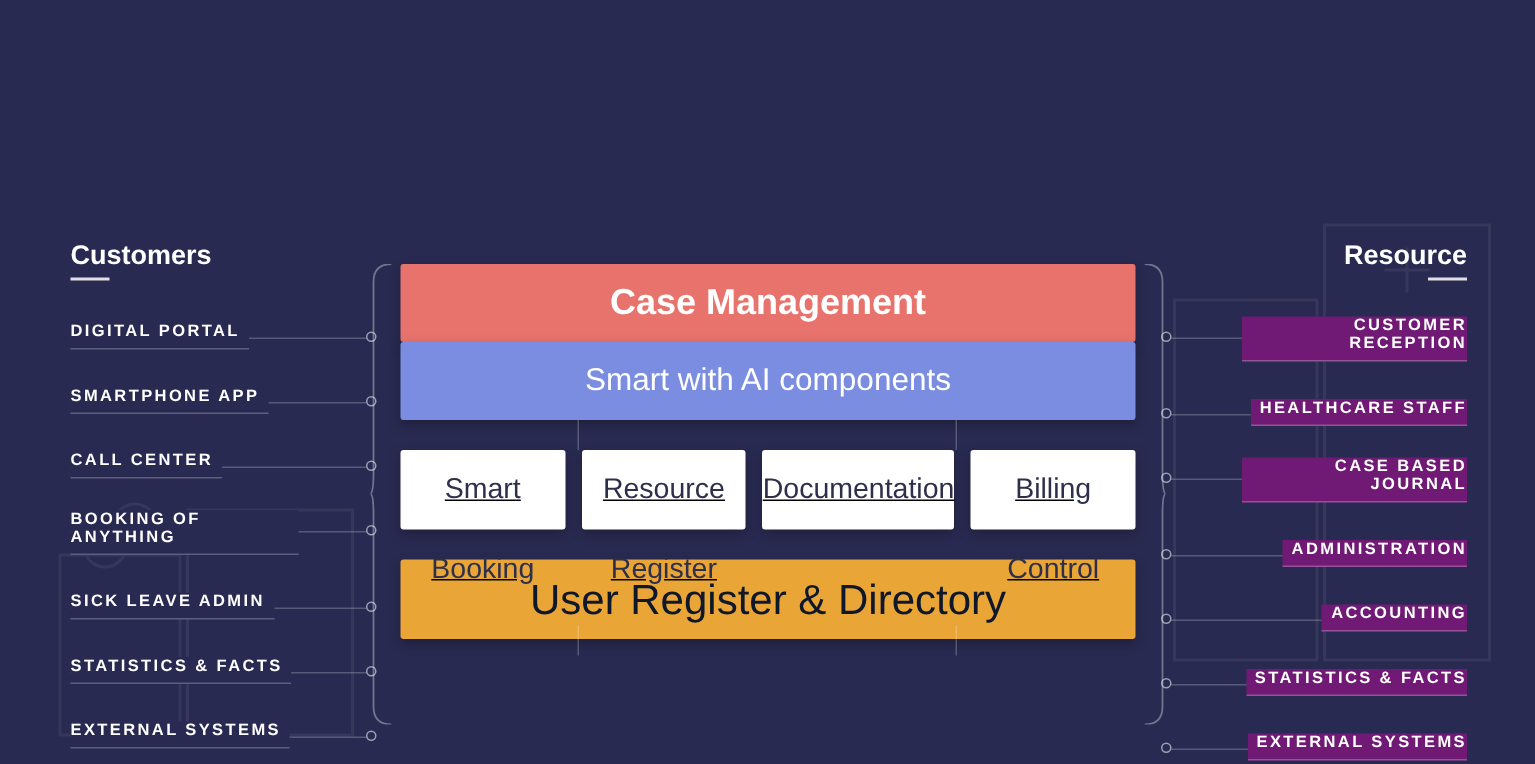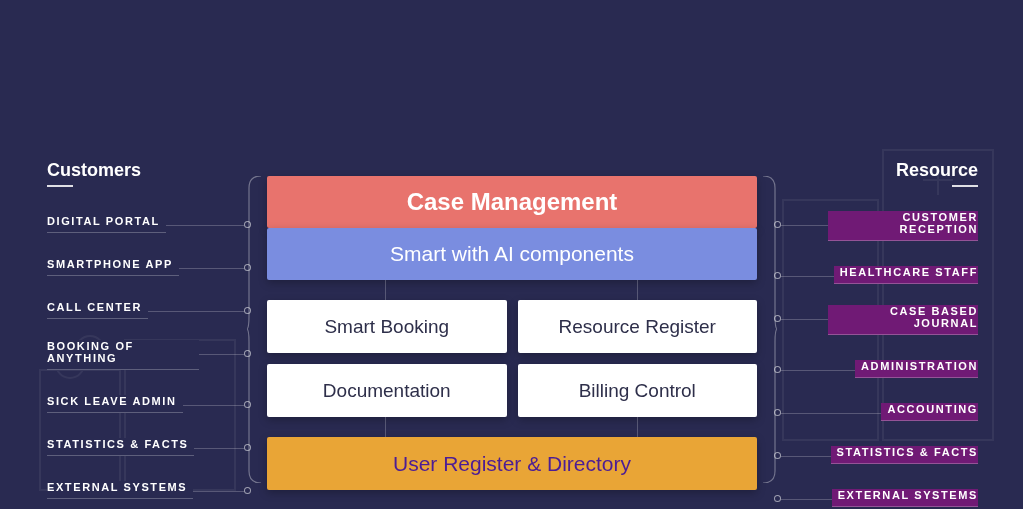--- a/index.html
+++ b/index.html
@@ -126,42 +126,43 @@
   .block-logic {
     height: 52px;
     line-height: 52px;
     background: #7a8de0;
     color: #fff;
     font-size: 21px;
     font-weight: 500;
   }
   .grid {
     display: grid;
-    grid-template-columns: 1fr 1fr;
+    grid-template-columns: 1fr 1fr 1fr 1fr;
     gap: 11px;
     margin-top: 20px;
     margin-bottom: 20px;
+    text-decoration: underline;
   }
   .cell {
     background: #fff;
     height: 53px;
     line-height: 53px;
     color: #2e2f4a;
     font-size: 19px;
     font-weight: 500;
     text-align: center;
     border-radius: 2px;
     box-shadow: 0 3px 8px rgba(0,0,0,0.25);
   }
   .block-bottom {
     height: 53px;
     line-height: 53px;
     background: #e9a536;
-    color: #4c1d95;
-    font-size: 21px;
+    color: #0f172a;
+    font-size: 28px;
     font-weight: 500;
     text-align: center;
   }
   
   .vconn {
     position: absolute;
     width: 1px;
     background: rgba(255,255,255,0.22);
   }
   

